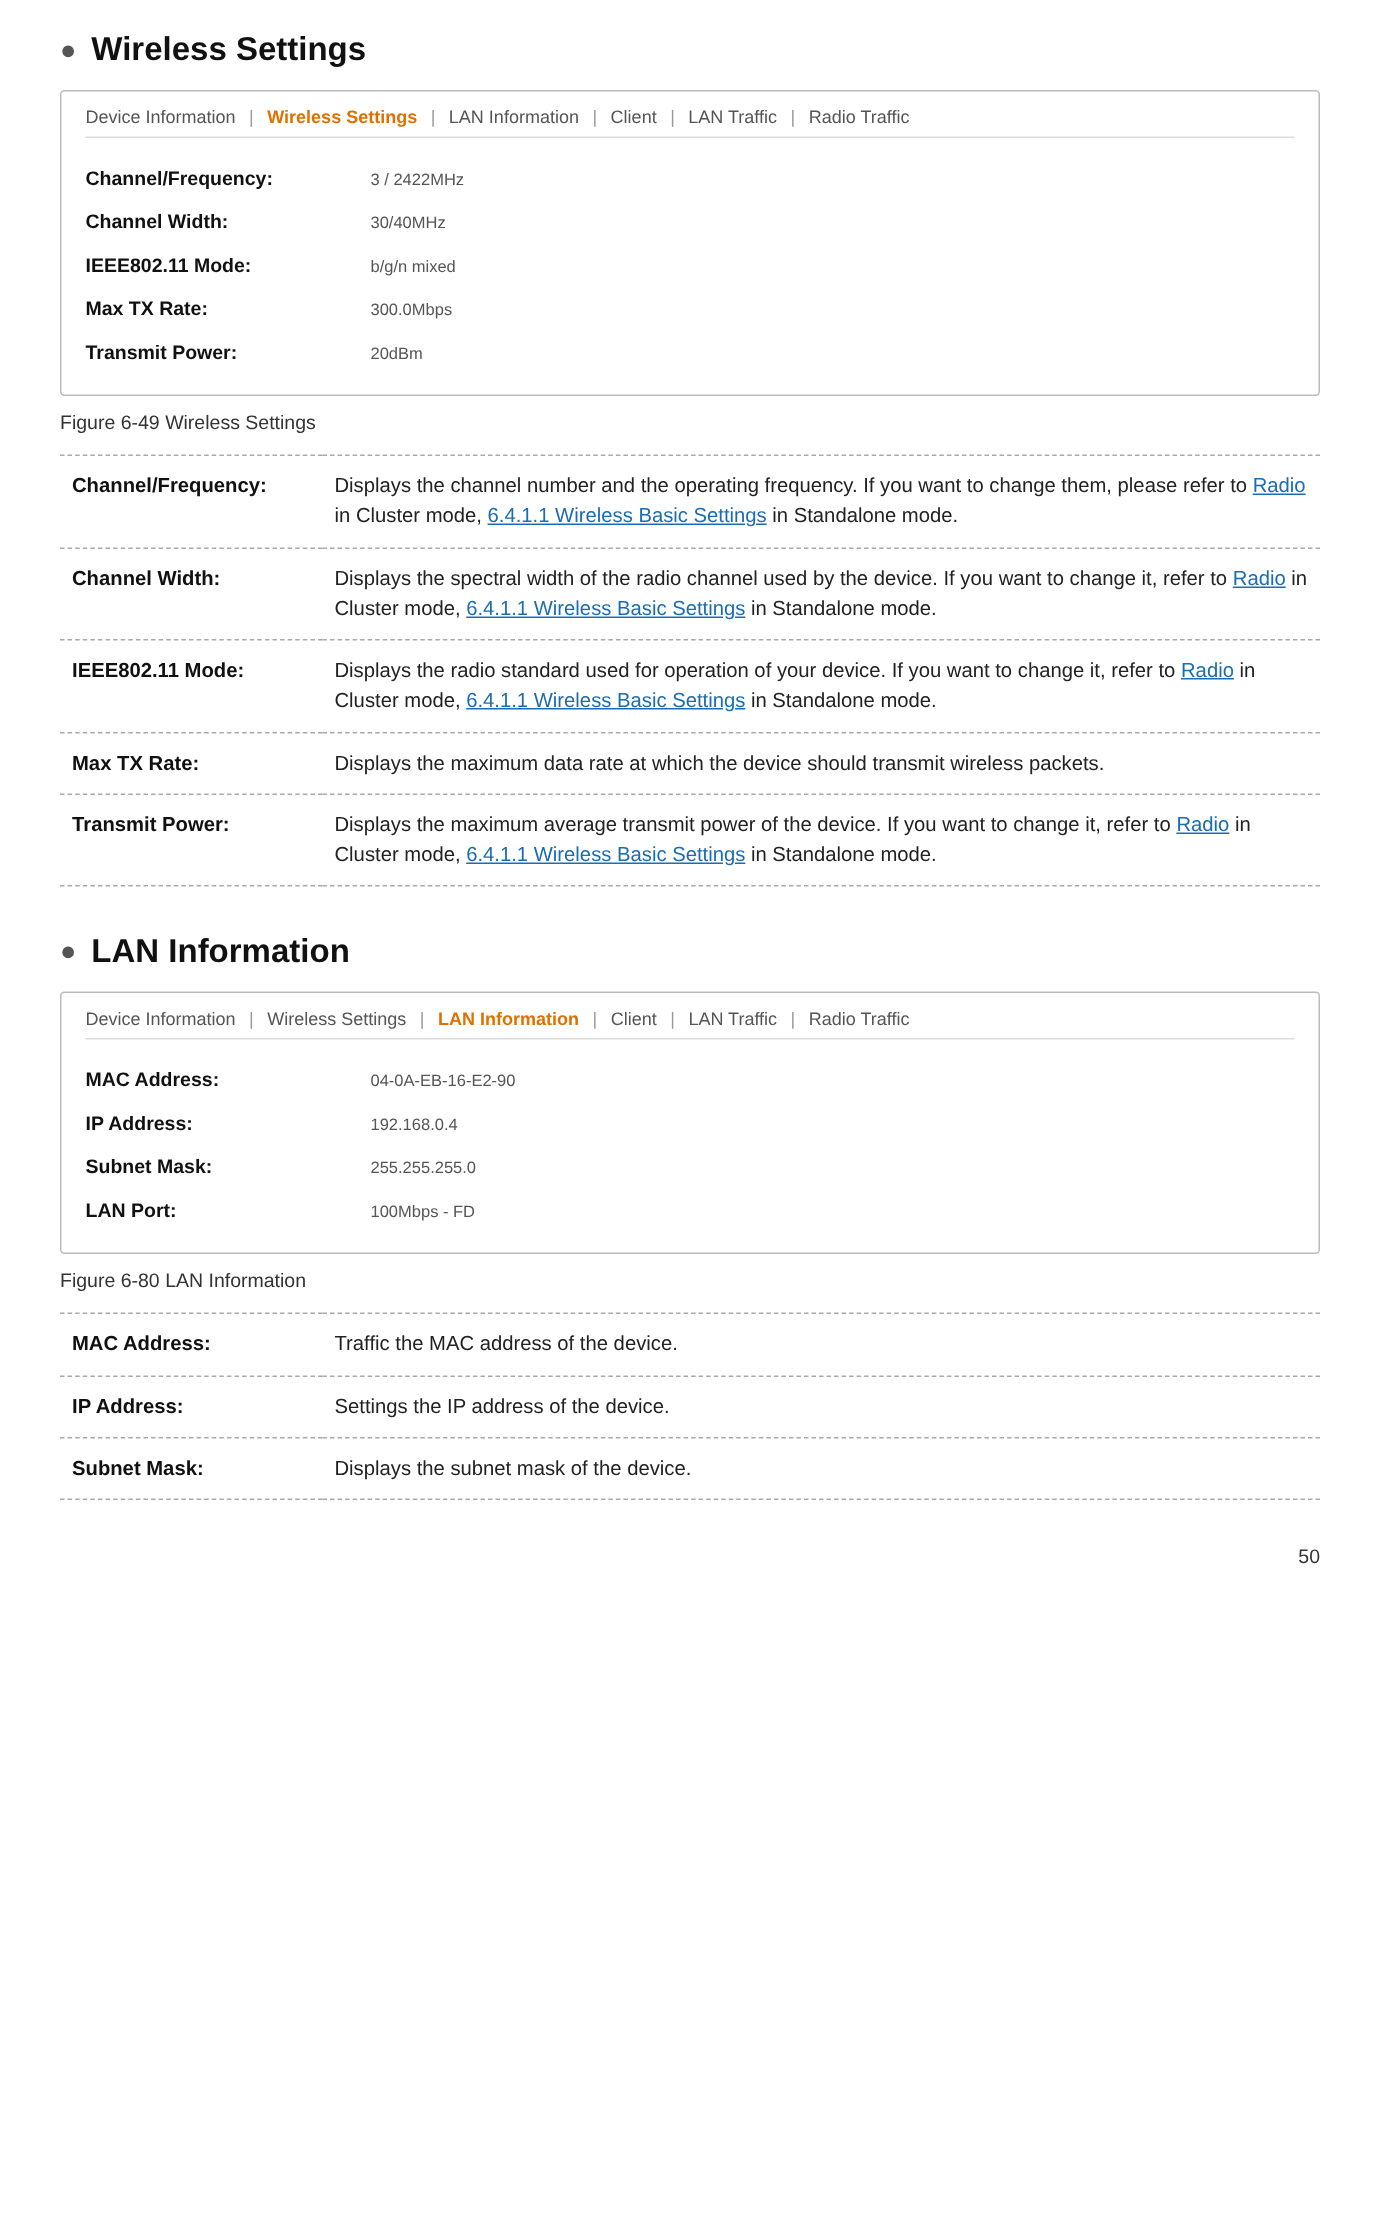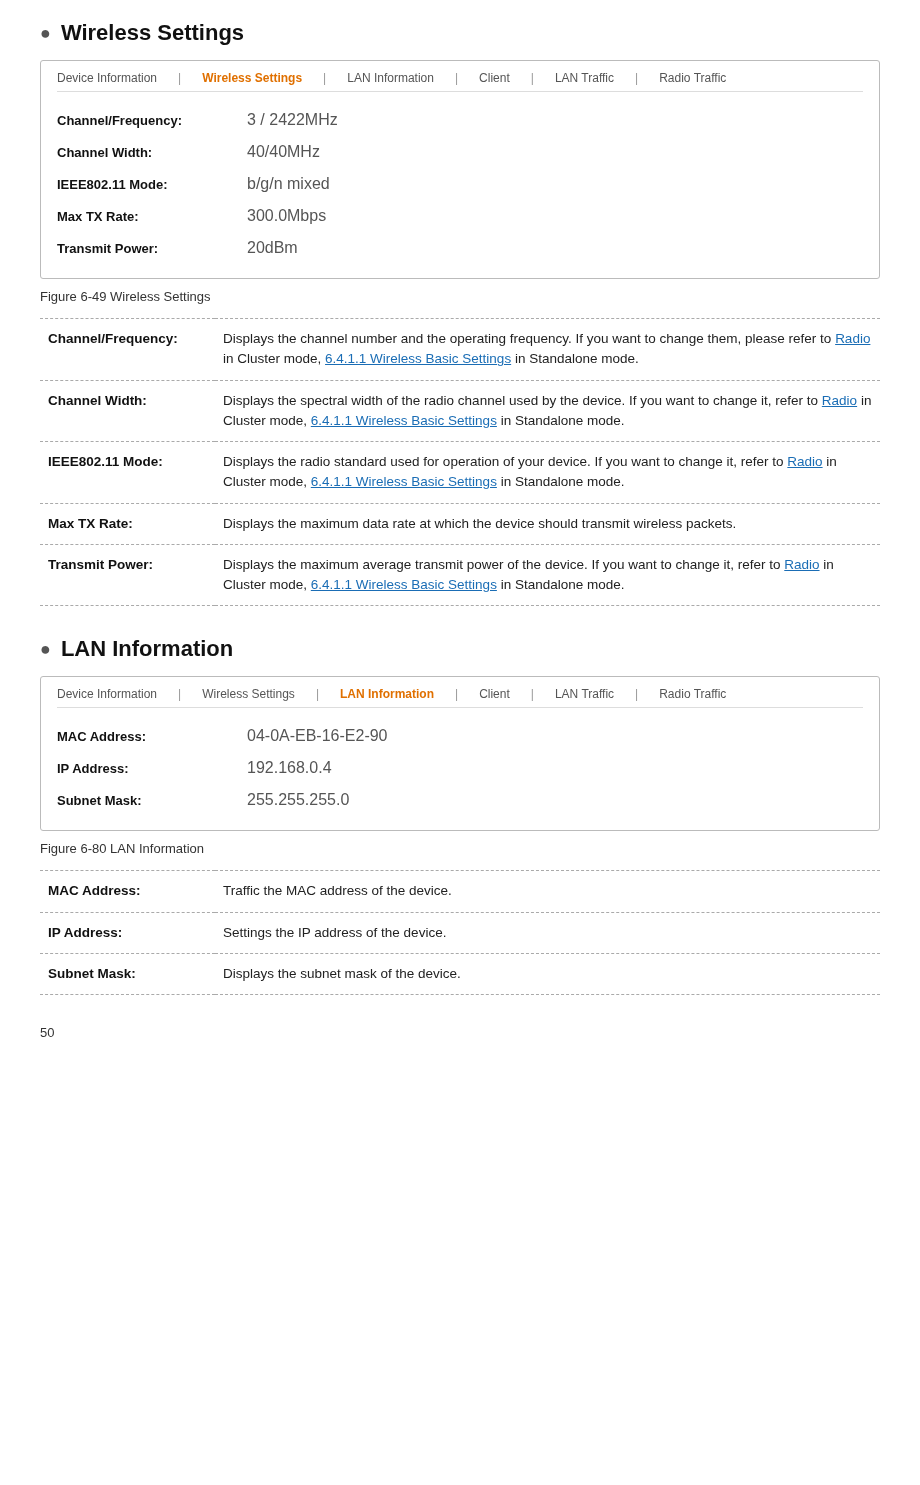--- a/index.html
+++ b/index.html
@@ -41,21 +41,21 @@
     }
 
     
     .nav-bar {
       font-size: 12px;
       color: #444;
       border-bottom: 1px solid #ddd;
       padding-bottom: 6px;
       margin-bottom: 12px;
       display: flex;
-      gap: 16px;
+      gap: 4px;
       flex-wrap: wrap;
     }
     .nav-bar .nav-item {
       color: #555;
     }
     .nav-bar .nav-item.active {
       color: #e07000;
       font-weight: bold;
     }
     .nav-bar .nav-sep {
@@ -69,21 +69,21 @@
       align-items: baseline;
       padding: 7px 0;
     }
     .field-label {
       font-weight: bold;
       font-size: 13px;
       min-width: 190px;
       color: #111;
     }
     .field-value {
-      font-size: 16px;
+      font-size: 11px;
       color: #555;
     }
 
     
     .figure-caption {
       text-align: left;
       font-size: 13px;
       color: #333;
       margin: 8px 0 14px 0;
     }
@@ -116,21 +116,21 @@
       color: #222;
       margin-left: 36px;
     }
     .desc-table td.definition a {
       color: #1a6db5;
       text-decoration: underline;
     }
 
     
     .page-number {
-      text-align: left;
+      text-align: right;
       font-size: 13px;
       color: #333;
       margin-top: 20px;
     }
   </style>
 </head>
 <body>
 
 <div class="section-heading">
   <span class="bullet">●</span>
@@ -151,21 +151,21 @@
     <span class="nav-sep">|</span>
     <span class="nav-item">Radio Traffic</span>
   </div>
 
   <div class="field-row">
     <span class="field-label">Channel/Frequency:</span>
     <span class="field-value">3   / 2422MHz</span>
   </div>
   <div class="field-row">
     <span class="field-label">Channel Width:</span>
-    <span class="field-value">40/40MHz</span>
+    <span class="field-value">30/40MHz</span>
   </div>
   <div class="field-row">
     <span class="field-label">IEEE802.11 Mode:</span>
     <span class="field-value">b/g/n mixed</span>
   </div>
   <div class="field-row">
     <span class="field-label">Max TX Rate:</span>
     <span class="field-value">300.0Mbps</span>
   </div>
   <div class="field-row">
@@ -235,20 +235,24 @@
     <span class="field-label">MAC Address:</span>
     <span class="field-value">04-0A-EB-16-E2-90</span>
   </div>
   <div class="field-row">
     <span class="field-label">IP Address:</span>
     <span class="field-value">192.168.0.4</span>
   </div>
   <div class="field-row">
     <span class="field-label">Subnet Mask:</span>
     <span class="field-value">255.255.255.0</span>
+  </div>
+  <div class="field-row">
+    <span class="field-label">LAN Port:</span>
+    <span class="field-value">100Mbps - FD</span>
   </div>
 </div>
 
 <div class="figure-caption">Figure 6-80 LAN Information</div>
 
 <table class="desc-table">
   <tbody>
       <tr>
     <td class="term">MAC Address:</td>
     <td class="definition">Traffic the MAC address of the device.</td>

